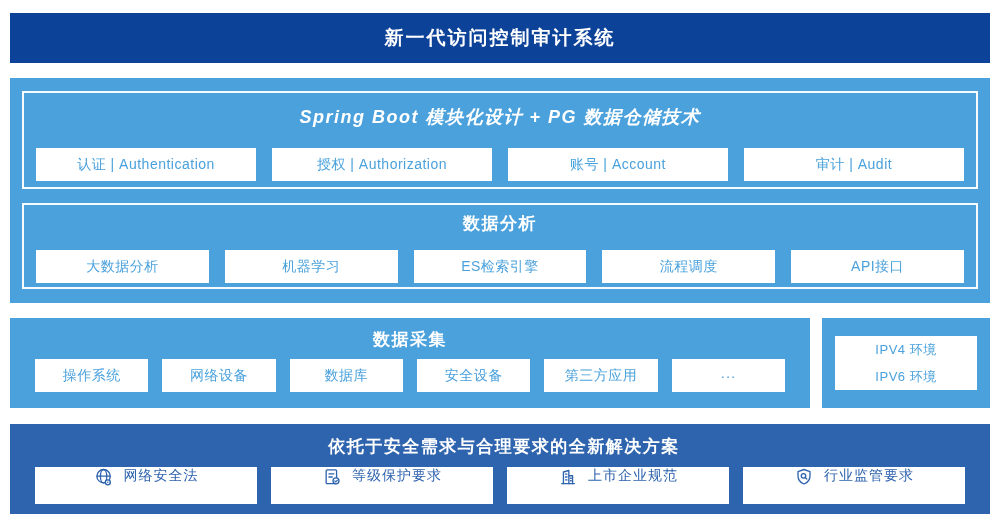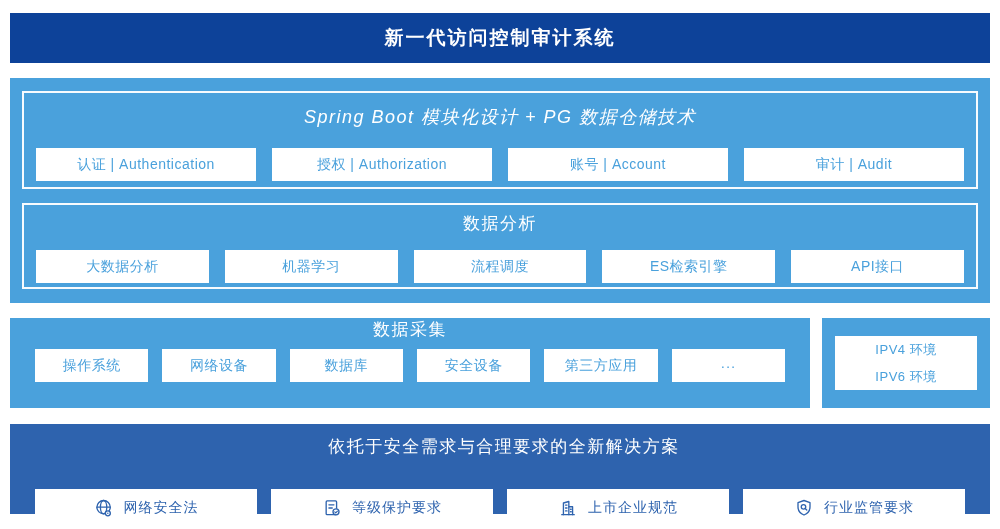--- a/index.html
+++ b/index.html
@@ -37,21 +37,21 @@
     padding:13px 12px 14px 12px;
     display:flex; flex-direction:column; justify-content:space-between;
   }
   .bordered-section{
     border:2px solid rgba(255,255,255,.96);
     width:100%;
   }
   .sec-modules{height:98px;}
   .sec-analysis{height:86px;}
   .sec-title{
-    color:#ffffff; font-weight:normal; text-align:center; letter-spacing:1.5px;
+    color:#ffffff; font-weight:bold; text-align:center; letter-spacing:1.5px;
   }
   .sec-modules .sec-title{
     font-size:18px; font-style:italic; padding:12px 0 11px 0;
   }
   .sec-analysis .sec-title{
     font-size:17px; padding:7px 0 7px 0;
   }
   .chip-row{
     display:flex; gap:16px; padding:8px 12px;
   }
@@ -60,21 +60,21 @@
     display:flex; align-items:center; justify-content:center;
     color:var(--chip-text-light); font-size:14px; letter-spacing:.5px;
     white-space:nowrap;
   }
   
   .collection-panel{
     position:absolute; left:10px; top:318px; width:800px; height:90px;
     background:var(--light-blue);
   }
   .collection-panel .sec-title{
-    font-size:17px; padding:0 0 8px 0;
+    font-size:17px; padding:10px 0 8px 0;
   }
   .collection-panel .chip-row{padding:0 25px; gap:14px;}
   .env-panel{
     position:absolute; left:822px; top:318px; width:168px; height:90px;
     background:var(--light-blue);
     display:flex; flex-direction:column; justify-content:center; 
     padding:0 13px;
   }
   .env-chip{
     height:27px; background:#ffffff;
@@ -87,24 +87,23 @@
     background:var(--solution-bg);
   }
   .solution-panel .sec-title{
     font-size:17px; padding:11px 0 9px 8px;
   }
   .solution-row{
     display:flex; gap:14px; padding:0 25px;
   }
   .solution-item{
     flex:1; height:37px; background:#ffffff;
-    display:flex; align-items:center; justify-content:center; gap:10px;
+    display:flex; align-items:flex-start; justify-content:center; gap:10px;
     color:var(--chip-text-dark); font-size:14px; letter-spacing:1px;
     white-space:nowrap;
-    margin-top:22px;
   }
   .solution-item svg{display:block;}
 </style>
 </head>
 <body>
 
 <div class="page">
 
   <div class="header-banner">
     <div class="title">新一代访问控制审计系统</div>
@@ -120,22 +119,22 @@
         <div class="chip">账号 | Account</div>
         <div class="chip">审计 | Audit</div>
       </div>
     </div>
 
     <div class="bordered-section sec-analysis">
       <div class="sec-title">数据分析</div>
       <div class="chip-row">
         <div class="chip">大数据分析</div>
         <div class="chip">机器学习</div>
+        <div class="chip">ES检索引擎</div>
         <div class="chip">流程调度</div>
-        <div class="chip">ES检索引擎</div>
         <div class="chip">API接口</div>
       </div>
     </div>
 
   </div>
 
   <div class="collection-panel">
     <div class="sec-title">数据采集</div>
     <div class="chip-row">
       <div class="chip">操作系统</div>

